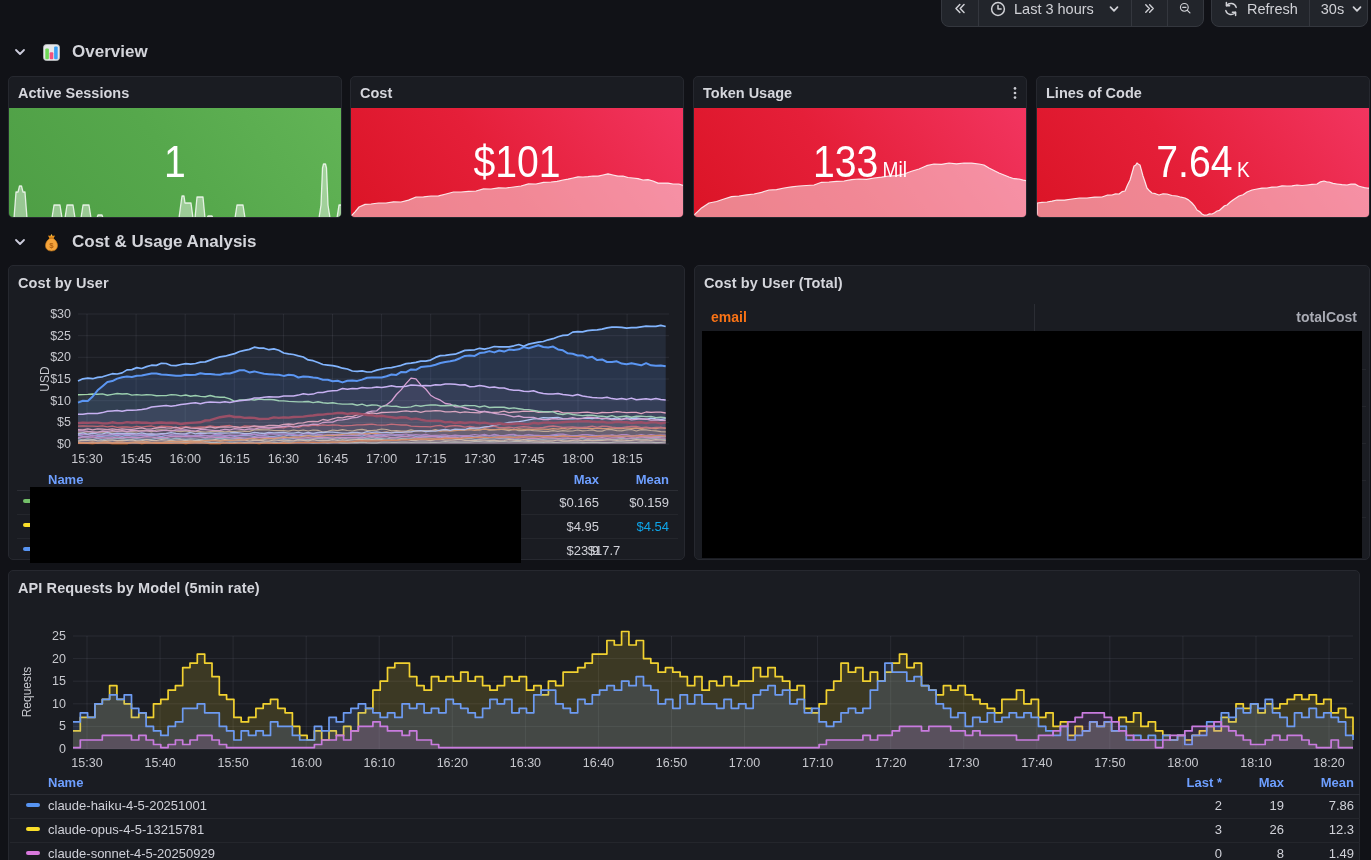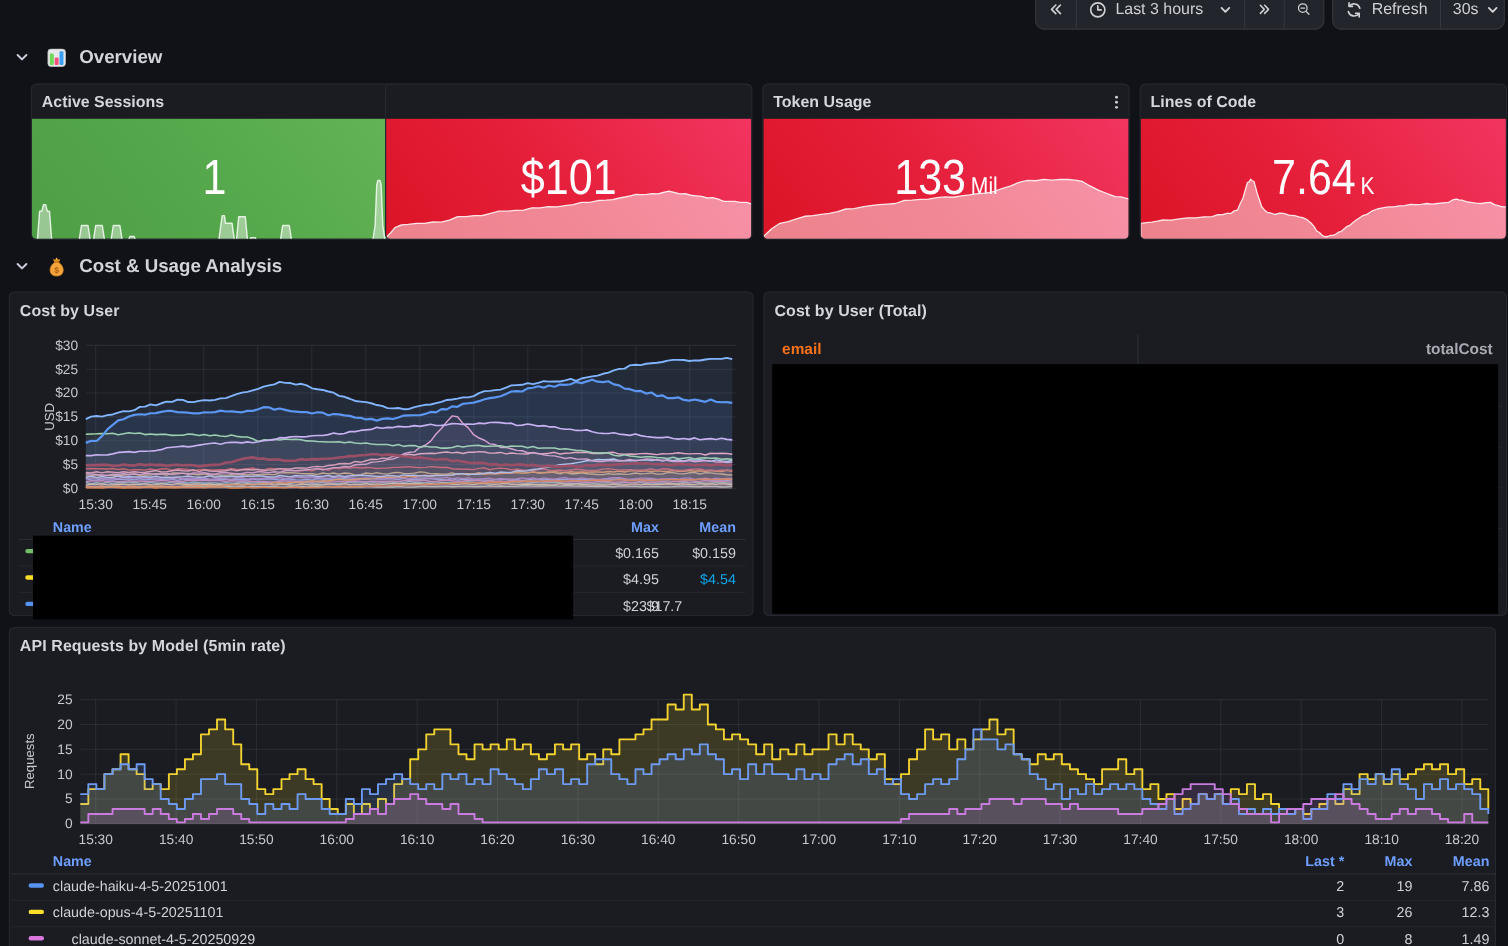--- a/index.html
+++ b/index.html
@@ -82,21 +82,21 @@
   <svg width="17" height="17" viewBox="0 0 17 17" style="margin-left:4px;">
     <rect x="0.5" y="0.5" width="16" height="16" rx="3" fill="#E7E8EA"></rect>
     <rect x="0.5" y="0.5" width="16" height="16" rx="3" fill="none" stroke="#B9BCBF" stroke-width="0.8"></rect>
     <rect x="2.3" y="4.6" width="3.6" height="10.6" rx="1" fill="#6FD857"></rect>
     <rect x="6.7" y="8.2" width="3.6" height="7" rx="1" fill="#F4527C"></rect>
     <rect x="11.1" y="2.6" width="3.6" height="12.6" rx="1" fill="#3AA0F4"></rect>
   </svg>
   <span style="margin-left:0px;">Overview</span>
 </div>
 
-<div class="statpanel" style="left:8px; top:76px; width:334px; height:142px;margin-left:20px;">
+<div class="statpanel" style="left:8px; top:76px; width:334px; height:142px;">
   <div class="stathead">
       <span class="t">Active Sessions</span>
     </div>
   <div class="statbody green">
     <svg class="abs" style="left:0;top:0;" width="332" height="110" viewBox="0 0 332 110">
         <path d="M5.0 110.0L7.0 84.0L9.0 84.0L10.5 78.0L12.5 78.0L14.0 84.0L16.0 84.0L18.0 110.0Z" fill="rgba(255,255,255,0.42)" stroke="rgba(255,255,255,0.8)" stroke-width="1.3" stroke-linejoin="round"></path>
         <path d="M43.0 110.0L45.0 97.0L51.0 97.0L53.0 110.0Z" fill="rgba(255,255,255,0.42)" stroke="rgba(255,255,255,0.8)" stroke-width="1.3" stroke-linejoin="round"></path>
         <path d="M56.0 110.0L58.0 97.0L64.0 97.0L66.0 110.0Z" fill="rgba(255,255,255,0.42)" stroke="rgba(255,255,255,0.8)" stroke-width="1.3" stroke-linejoin="round"></path>
         <path d="M72.0 110.0L74.0 97.0L80.0 97.0L82.0 110.0Z" fill="rgba(255,255,255,0.42)" stroke="rgba(255,255,255,0.8)" stroke-width="1.3" stroke-linejoin="round"></path>
         <path d="M88.0 110.0L89.0 107.0L93.0 107.0L94.0 110.0Z" fill="rgba(255,255,255,0.42)" stroke="rgba(255,255,255,0.8)" stroke-width="1.3" stroke-linejoin="round"></path>
@@ -105,20 +105,23 @@
         <path d="M198.0 110.0L199.0 108.0L203.0 108.0L204.0 110.0Z" fill="rgba(255,255,255,0.42)" stroke="rgba(255,255,255,0.8)" stroke-width="1.3" stroke-linejoin="round"></path>
         <path d="M226.0 110.0L228.0 97.0L234.0 97.0L236.0 110.0Z" fill="rgba(255,255,255,0.42)" stroke="rgba(255,255,255,0.8)" stroke-width="1.3" stroke-linejoin="round"></path>
         <path d="M310.0 110.0L312.0 97.0L313.5 60.0L314.5 56.0L316.5 56.0L317.5 60.0L319.0 97.0L321.0 110.0Z" fill="rgba(255,255,255,0.42)" stroke="rgba(255,255,255,0.8)" stroke-width="1.3" stroke-linejoin="round"></path>
         <path d="M328.0 110.0L330.0 97.0L333.5 97.0L333.5 110.0Z" fill="rgba(255,255,255,0.42)" stroke="rgba(255,255,255,0.8)" stroke-width="1.3" stroke-linejoin="round"></path>
       </svg>
     <div class="statval">1</div>
   </div>
 </div>
 
 <div class="statpanel" style="left:350px; top:76px; width:334px; height:142px;">
+  <div class="stathead">
+      <span class="t">Cost</span>
+    </div>
   <div class="statbody red">
     <svg class="abs" style="left:0;top:0;" width="332" height="110" viewBox="0 0 332 110">
         <path d="M0.0 108.0L4.0 103.8L8.0 99.0L14.0 96.4L20.0 96.0L27.5 95.0L35.0 95.0L42.5 93.8L50.0 94.0L57.5 92.1L65.0 89.0L72.5 88.9L80.0 88.0L87.5 87.9L95.0 86.0L102.5 84.0L110.0 84.0L117.5 83.3L125.0 83.0L132.5 80.9L140.0 81.0L147.5 79.8L155.0 80.0L162.5 79.0L170.0 78.0L177.5 75.9L185.0 76.0L192.5 74.3L200.0 74.0L206.0 73.4L212.0 72.0L217.0 71.1L222.0 70.0L227.0 68.8L232.0 69.0L237.0 68.7L242.0 68.0L247.0 68.2L252.0 67.0L257.0 65.8L262.0 67.0L267.0 68.2L272.0 68.0L277.0 69.5L282.0 70.0L287.0 70.6L292.0 72.0L297.0 71.7L302.0 73.0L307.0 75.1L312.0 75.0L317.0 75.1L322.0 76.0L327.8 76.0L333.5 78.0L333.5 110L0.0 110Z" fill="rgba(255,255,255,0.47)" stroke="rgba(255,255,255,0.85)" stroke-width="1.2" stroke-linejoin="round"></path>
       </svg>
     <div class="statval">$101</div>
   </div>
 </div>
 
 <div class="statpanel" style="left:693px; top:76px; width:334px; height:142px;">
   <div class="stathead">
@@ -354,22 +357,22 @@
   <div class="abs legend-blue" style="left:1215px; top:204px; width:130px; text-align:right; font-size:13px;">Mean</div>
   <div class="abs" style="left:1px; top:222.5px; width:1350px; border-top:1px solid #2B2D34;"></div>
   <div class="abs" style="left:1px; top:246.5px; width:1350px; border-top:1px solid #24262C;"></div>
   <div class="abs" style="left:1px; top:270.5px; width:1350px; border-top:1px solid #24262C;"></div>
   <div class="abs" style="left:17px; top:232px; width:14px; height:4px; border-radius:2px; background:#5794F2;"></div>
   <div class="abs" style="left:39px; top:227px; font-size:13px; color:#CFD0D8;">claude-haiku-4-5-20251001</div>
   <div class="abs" style="left:1083px; top:227px; width:130px; text-align:right; font-size:13px; color:#D0D1D8;">2</div>
   <div class="abs" style="left:1145px; top:227px; width:130px; text-align:right; font-size:13px; color:#D0D1D8;">19</div>
   <div class="abs" style="left:1215px; top:227px; width:130px; text-align:right; font-size:13px; color:#D0D1D8;">7.86</div>
   <div class="abs" style="left:17px; top:256px; width:14px; height:4px; border-radius:2px; background:#FADE2A;"></div>
-  <div class="abs" style="left:39px; top:251px; font-size:13px; color:#CFD0D8;">claude-opus-4-5-20251101</div>
+  <div class="abs" style="left:39px; top:251px; font-size:13px; color:#CFD0D8;">claude-opus-4-5-13215781</div>
   <div class="abs" style="left:1083px; top:251px; width:130px; text-align:right; font-size:13px; color:#D0D1D8;">3</div>
   <div class="abs" style="left:1145px; top:251px; width:130px; text-align:right; font-size:13px; color:#D0D1D8;">26</div>
   <div class="abs" style="left:1215px; top:251px; width:130px; text-align:right; font-size:13px; color:#D0D1D8;">12.3</div>
   <div class="abs" style="left:17px; top:280px; width:14px; height:4px; border-radius:2px; background:#D878DD;"></div>
-  <div class="abs" style="left:56px; top:275px; font-size:13px; color:#CFD0D8;">claude-sonnet-4-5-20250929</div>
+  <div class="abs" style="left:39px; top:275px; font-size:13px; color:#CFD0D8;">claude-sonnet-4-5-20250929</div>
   <div class="abs" style="left:1083px; top:275px; width:130px; text-align:right; font-size:13px; color:#D0D1D8;">0</div>
   <div class="abs" style="left:1145px; top:275px; width:130px; text-align:right; font-size:13px; color:#D0D1D8;">8</div>
   <div class="abs" style="left:1215px; top:275px; width:130px; text-align:right; font-size:13px; color:#D0D1D8;">1.49</div>
 </div>
 
 </body></html>

